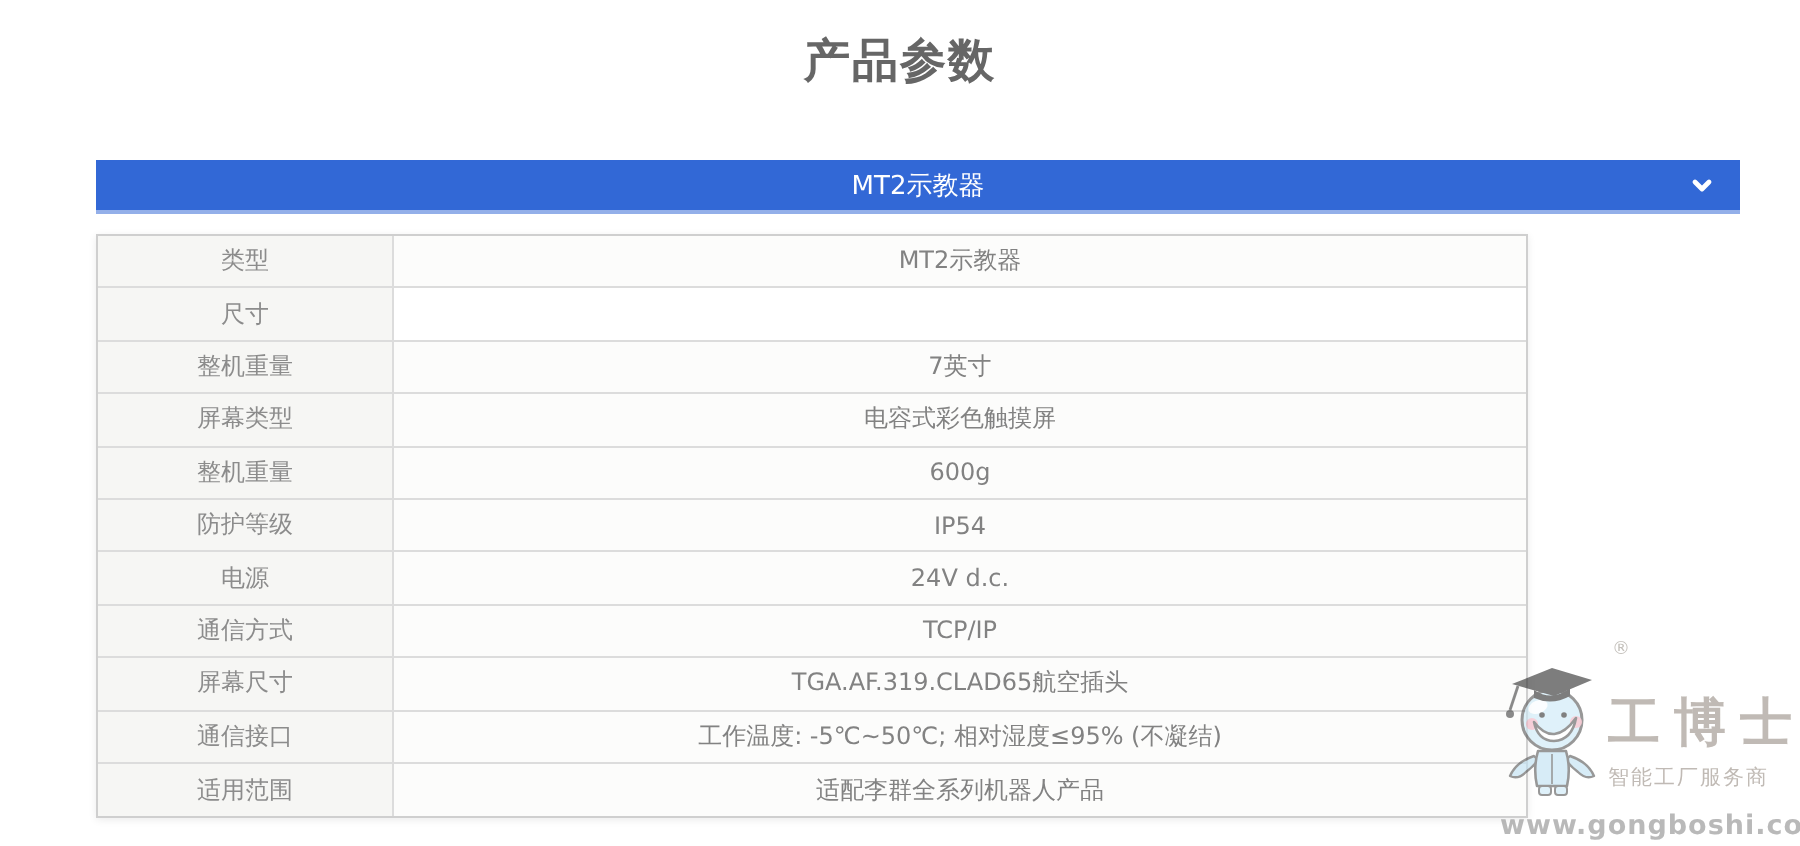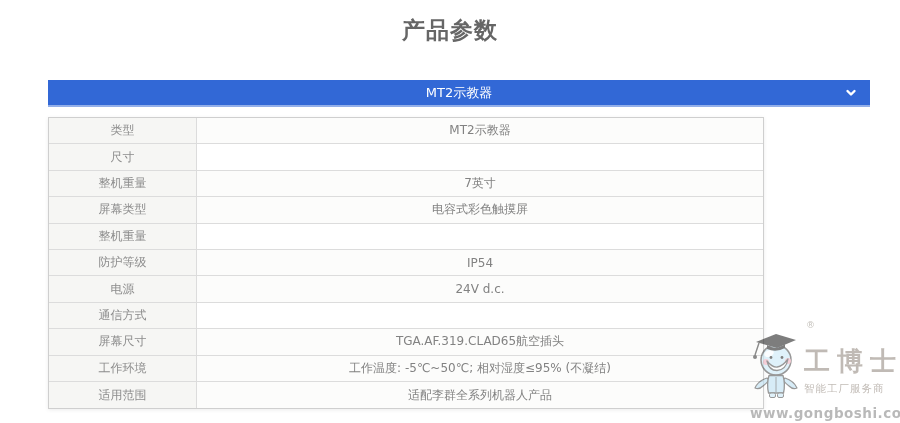--- a/index.html
+++ b/index.html
@@ -145,43 +145,45 @@
     <div class="spec-value">7英寸</div>
   </div>
 
   <div class="spec-row">
     <div class="spec-label">屏幕类型</div>
     <div class="spec-value">电容式彩色触摸屏</div>
   </div>
 
   <div class="spec-row">
     <div class="spec-label">整机重量</div>
+    <div class="spec-value">600g</div>
   </div>
 
   <div class="spec-row">
     <div class="spec-label">防护等级</div>
     <div class="spec-value">IP54</div>
   </div>
 
   <div class="spec-row">
     <div class="spec-label">电源</div>
     <div class="spec-value">24V d.c.</div>
   </div>
 
   <div class="spec-row">
     <div class="spec-label">通信方式</div>
+    <div class="spec-value">TCP/IP</div>
   </div>
 
   <div class="spec-row">
     <div class="spec-label">屏幕尺寸</div>
     <div class="spec-value">TGA.AF.319.CLAD65航空插头</div>
   </div>
 
   <div class="spec-row">
-    <div class="spec-label">工作环境</div>
+    <div class="spec-label">通信接口</div>
     <div class="spec-value">工作温度: -5℃~50℃;  相对湿度≤95% (不凝结)</div>
   </div>
 
   <div class="spec-row">
     <div class="spec-label">适用范围</div>
     <div class="spec-value">适配李群全系列机器人产品</div>
   </div>
 </div>
 
 <div class="watermark">

